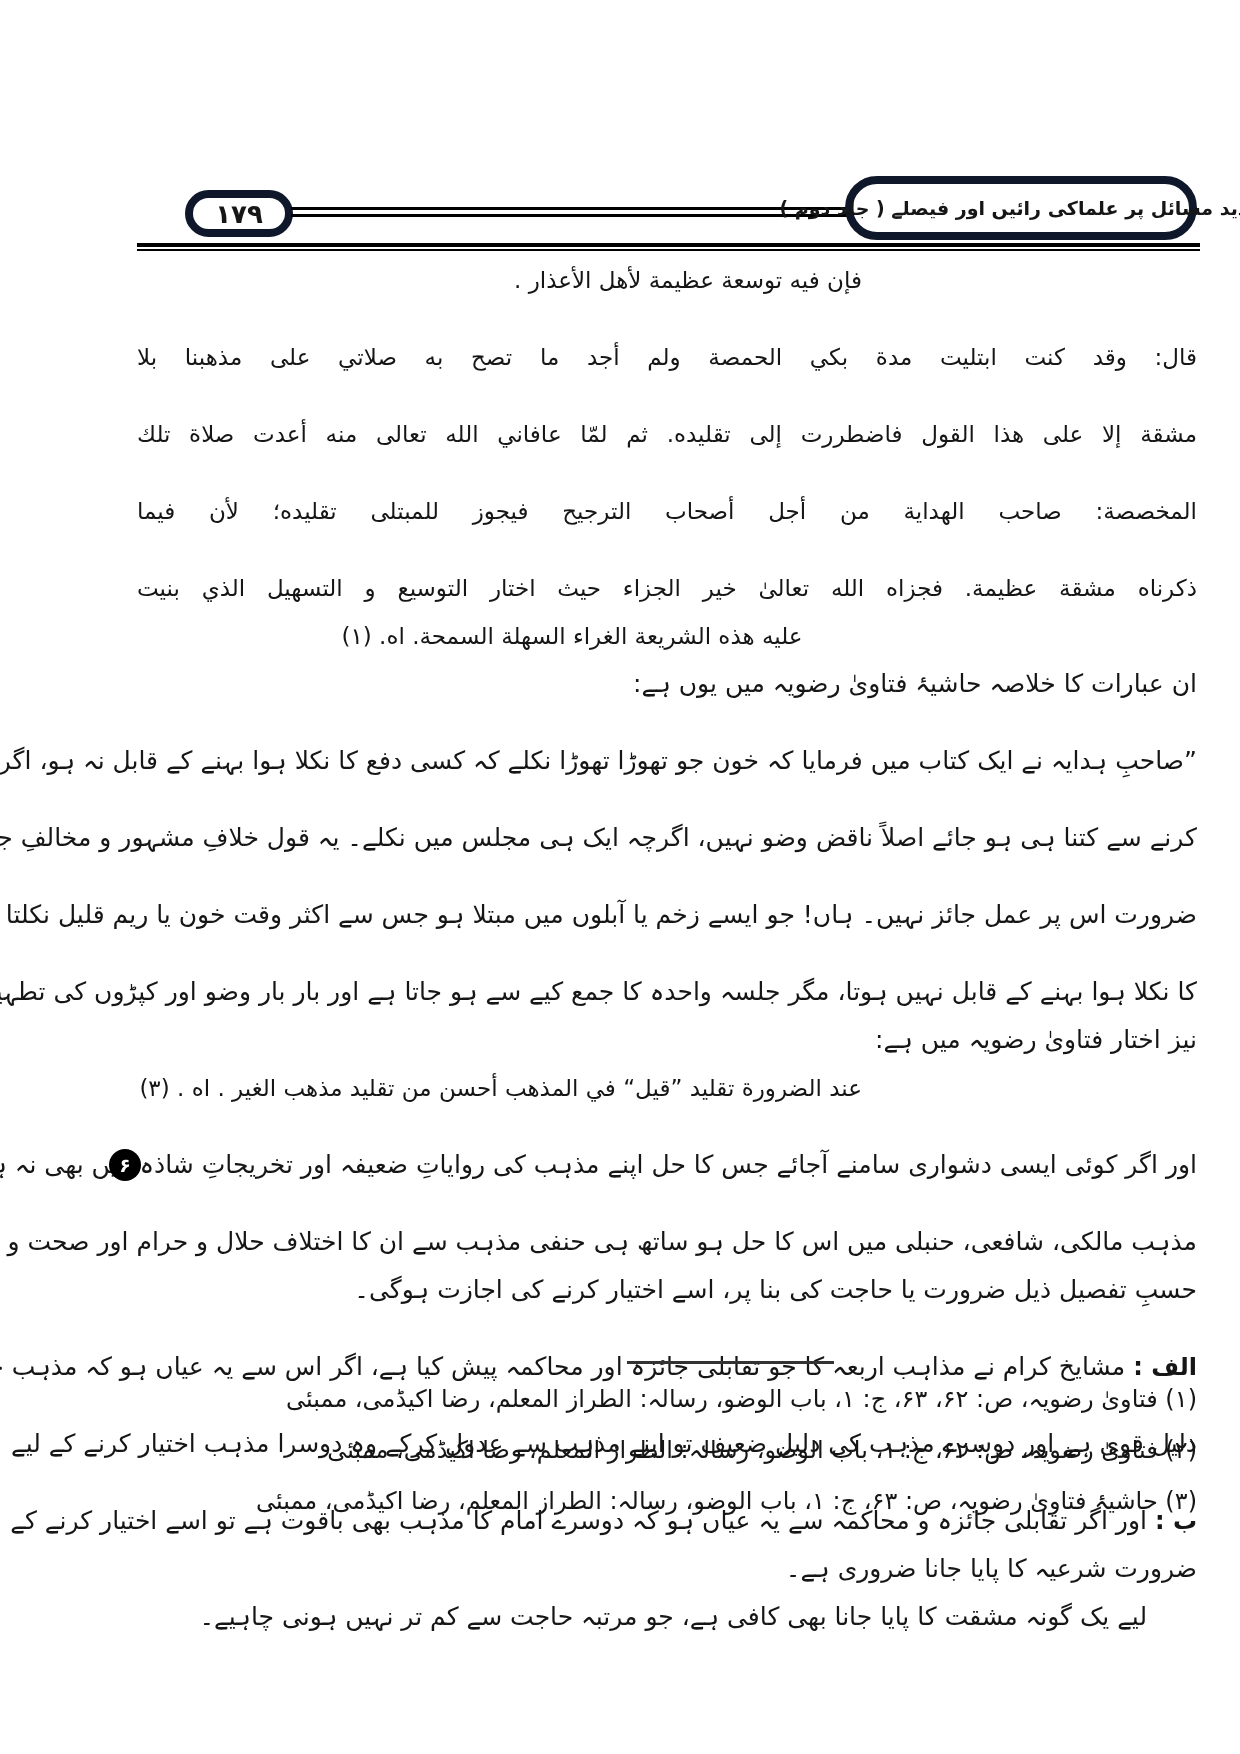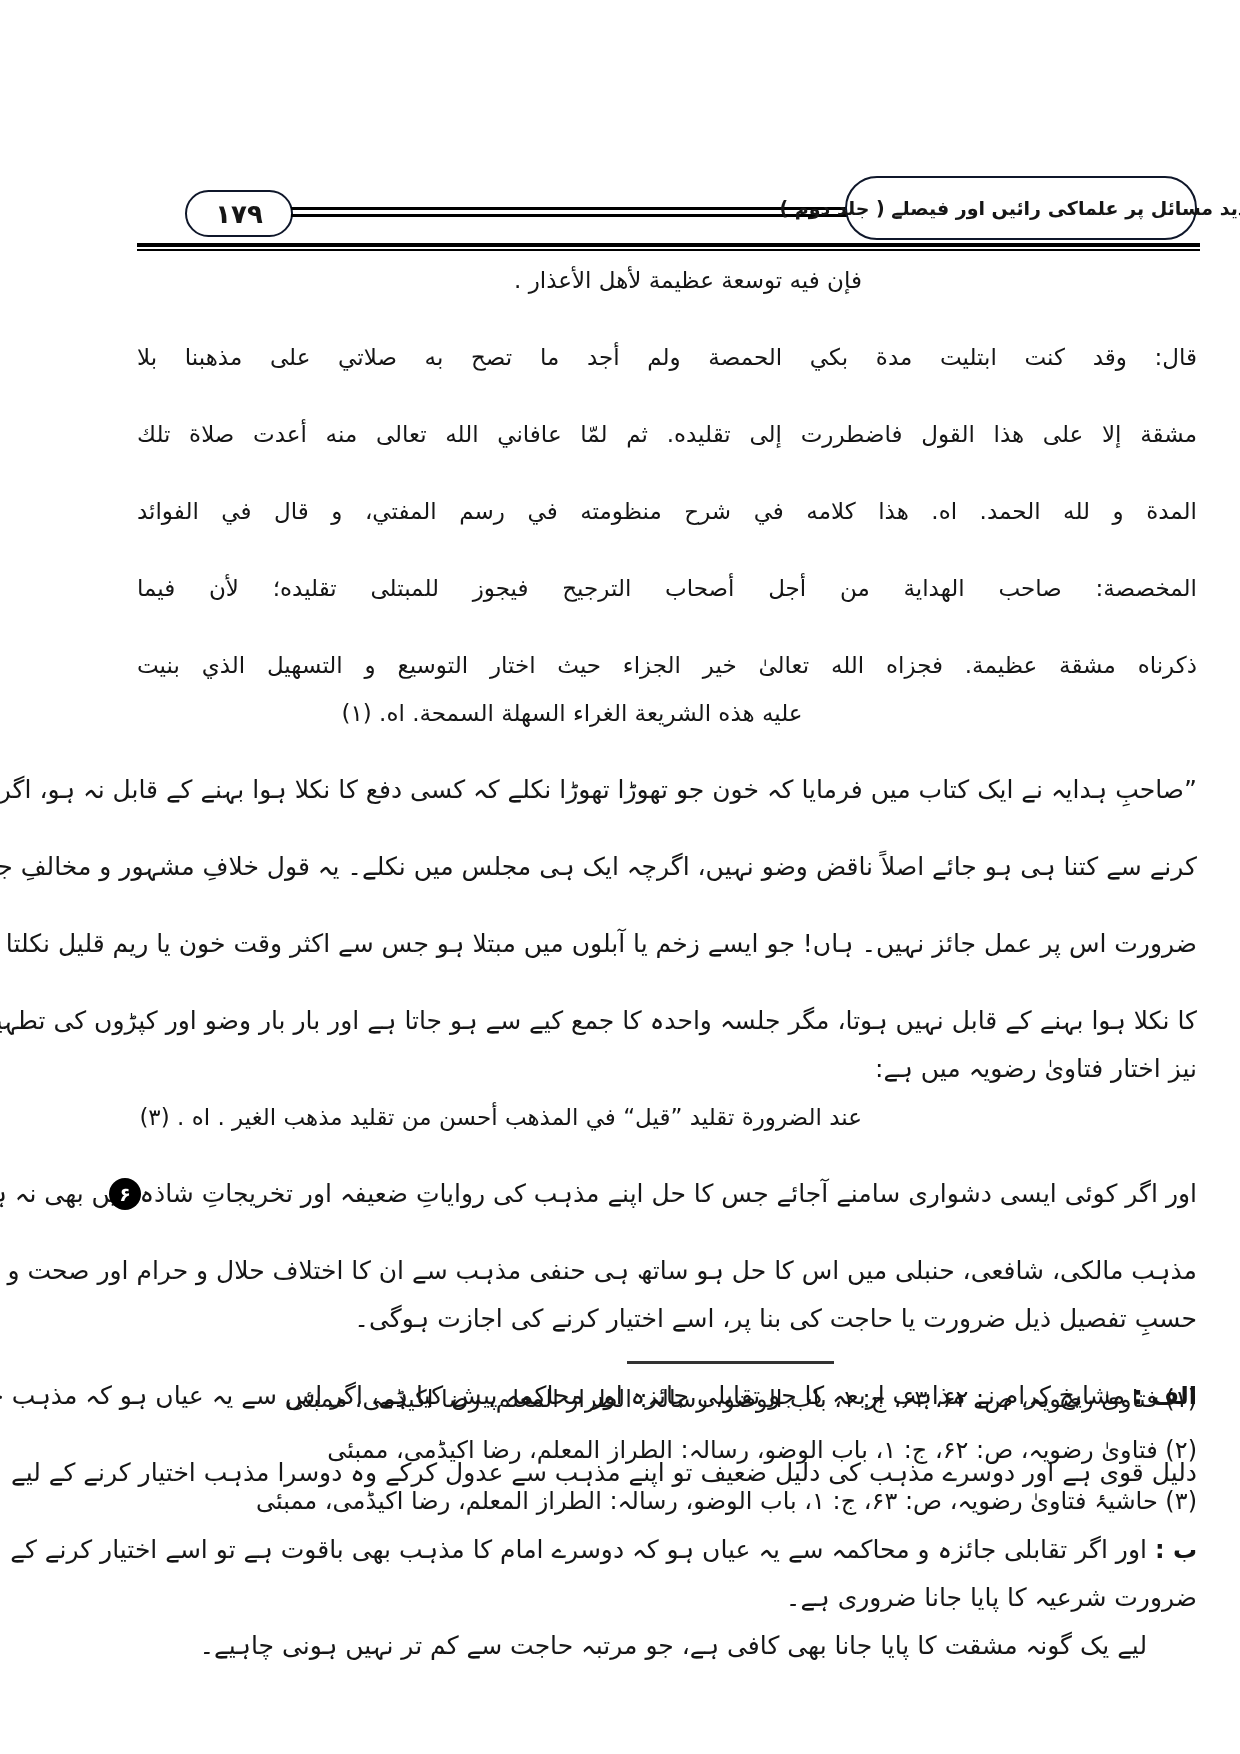--- a/index.html
+++ b/index.html
@@ -9,21 +9,21 @@
     margin:0 auto;
     background:#ffffff;
     color:#161616;
     font-family:"DejaVu Sans", sans-serif;
     overflow:hidden;
     direction:rtl;
   }
   
   .hdr-pill{
     position:absolute;
-    border:2px solid #0f172a;
+    border:8px solid #0f172a;
     background:#fff;
     display:flex;align-items:center;justify-content:center;
     box-sizing:border-box;
   }
   .pill-left{
     left:185px;top:190px;width:108px;height:47px;
     border-radius:24px;
     font-size:26px;font-weight:bold;
   }
   .pill-right{
@@ -94,25 +94,25 @@
     <span>جدید مسائل پر علماکی رائیں اور فیصلے ( جلد دوم )</span>
   </div>
   <div class="hdr-rule"></div>
 
   <div class="col">
 
     <div class="row ar right ind-open">فإن فيه توسعة عظيمة لأهل الأعذار .</div>
 
     <div class="row ar just">قال: وقد كنت ابتليت مدة بكي الحمصة ولم أجد ما تصح به صلاتي على مذهبنا بلا</div>
     <div class="row ar just">مشقة إلا على هذا القول فاضطررت إلى تقليده. ثم لمّا عافاني الله تعالى منه أعدت صلاة تلك</div>
-    <div class="row ar just">المدة و لله الحمد. اه. هذا كلامه في شرح منظومته في رسم المفتي، و قال في الفوائد</div>
     <div class="row ar just">المخصصة: صاحب الهداية من أجل أصحاب الترجيح فيجوز للمبتلى تقليده؛ لأن فيما</div>
     <div class="row ar just">ذكرناه مشقة عظيمة. فجزاه الله تعالىٰ خير الجزاء حيث اختار التوسيع و التسهيل الذي بنيت</div>
     <div class="row ar center close-quote-ar">عليه هذه الشريعة الغراء السهلة السمحة. اه. (۱)</div>
 
+    <div class="row ur right">ان عبارات کا خلاصہ حاشیۂ فتاویٰ رضویہ میں یوں ہے:</div>
 
     <div class="row ur just">”صاحبِ ہدایہ نے ایک کتاب میں فرمایا کہ خون جو تھوڑا تھوڑا نکلے کہ کسی دفع کا نکلا ہوا بہنے کے قابل نہ ہو، اگرچہ جمع</div>
     <div class="row ur just">کرنے سے کتنا ہی ہو جائے اصلاً ناقض وضو نہیں، اگرچہ ایک ہی مجلس میں نکلے۔ یہ قول خلافِ مشہور و مخالفِ جمہور ہے، بے</div>
     <div class="row ur just">ضرورت اس پر عمل جائز نہیں۔ ہاں! جو ایسے زخم یا آبلوں میں مبتلا ہو جس سے اکثر وقت خون یا ریم قلیل نکلتا رہے کہ ایک بار</div>
     <div class="row ur just">کا نکلا ہوا بہنے کے قابل نہیں ہوتا، مگر جلسہ واحدہ کا جمع کیے سے ہو جاتا ہے اور بار بار وضو اور کپڑوں کی تطہیر موجبِ ضیقِ کثیر</div>
 
     <div class="row ur right">نیز اختار فتاویٰ رضویہ میں ہے:</div>
 
     <div class="row ar right ind-open">عند الضرورة تقليد ”قيل“ في المذهب أحسن من تقليد مذهب الغير . اه . (۳)</div>
 

